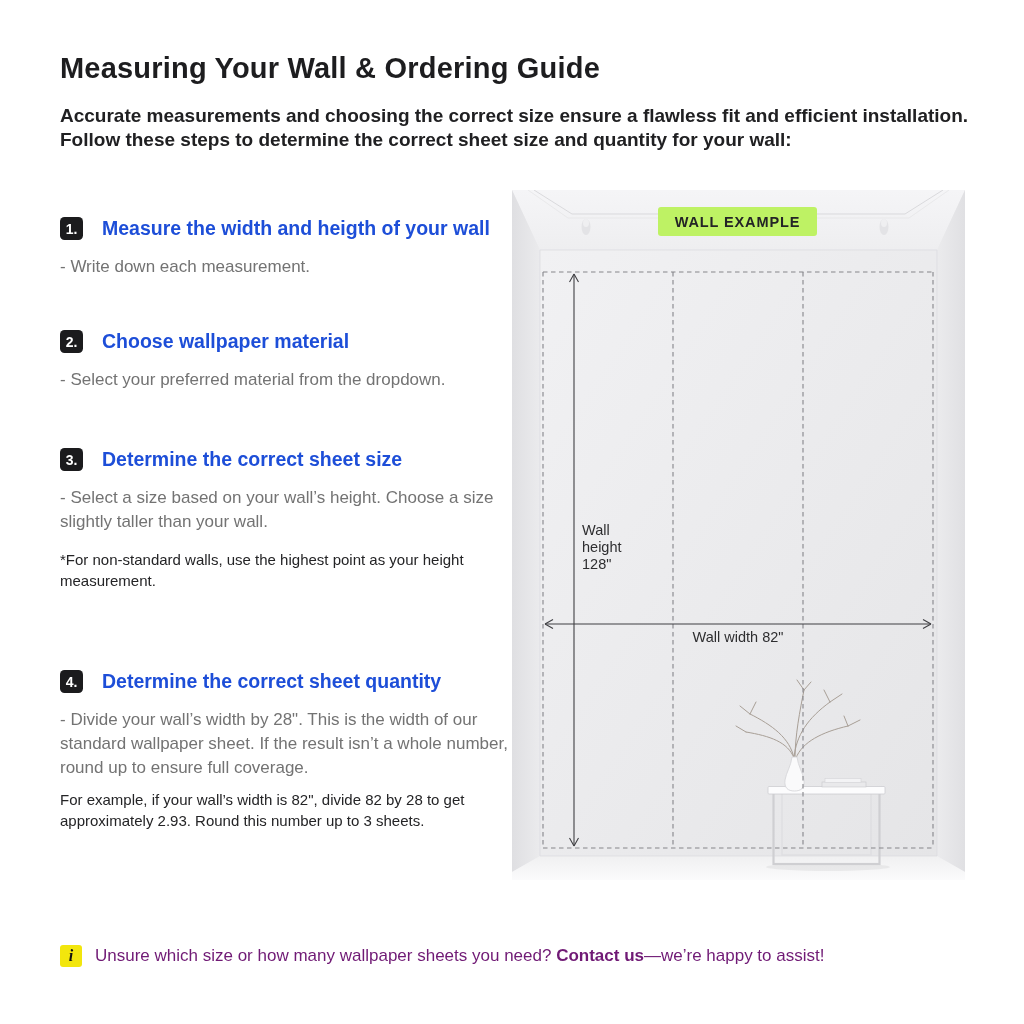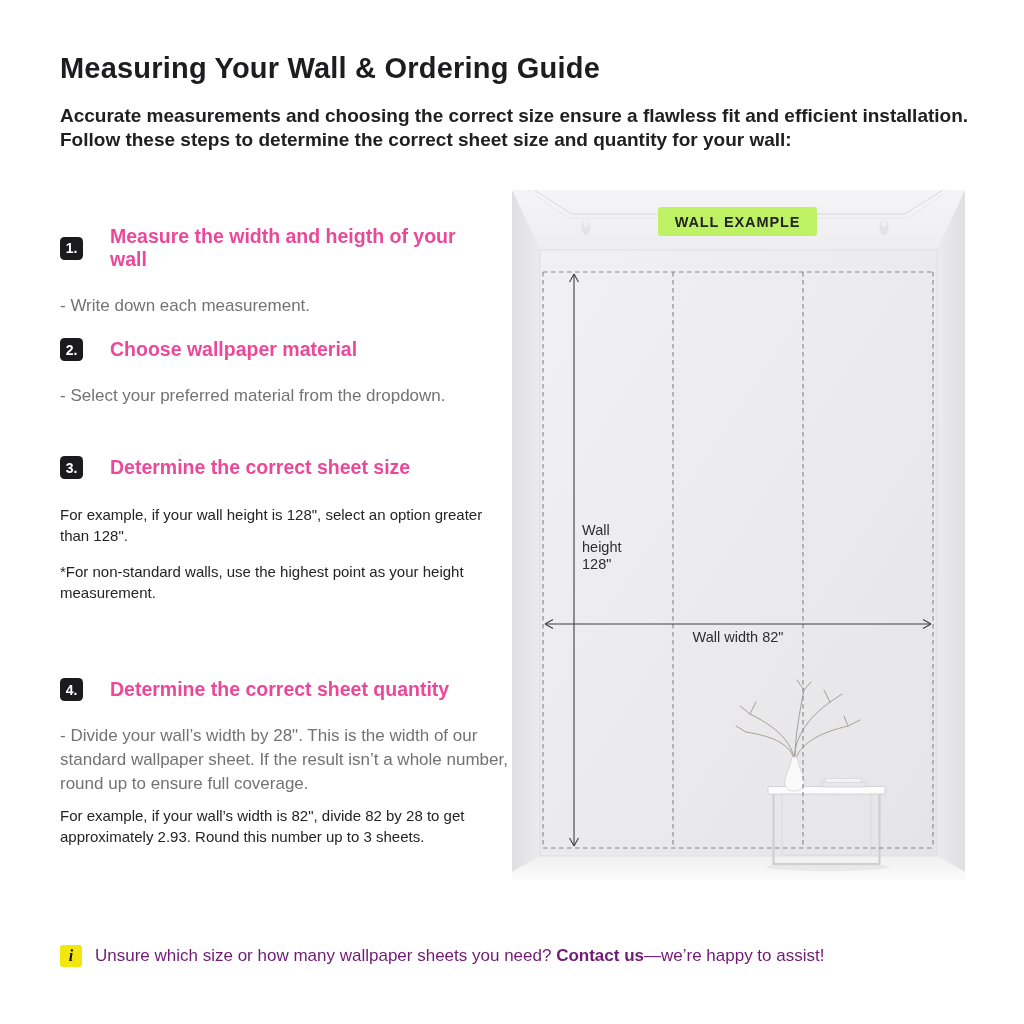--- a/index.html
+++ b/index.html
@@ -24,21 +24,21 @@
   .step-2{top:322px;}
   .step-3{top:440px;}
   .step-4{top:662px;}
   .step-head{display:flex;align-items:center;gap:11px;}
   .badge{
     flex:0 0 auto;width:23px;height:23px;border-radius:4.5px;
     background:#1b1b1d;color:#ffffff;
     font-size:14px;font-weight:700;
     display:flex;align-items:center;justify-content:center;
   }
-  .step-title{margin:16px;font-size:19.5px;font-weight:700;color:#ec4899;}
+  .step-title{margin:8px;font-size:19.5px;font-weight:700;color:#1d4ed8;}
   .step-body{margin:7px 0 0;font-size:17px;line-height:24px;color:#737373;}
   .step-example{margin:9px 0 0;font-size:15px;line-height:21px;color:#242426;}
   .step-note{margin:15px 0 0;font-size:15px;line-height:21px;color:#242426;}
   .wall-example{
     position:absolute;left:512px;top:190px;margin:0;
     width:453px;height:690px;background:#ececee;
   }
   .wall-example svg{position:absolute;left:0;top:0;}
   .wall-label{
     position:absolute;left:146px;top:17px;width:159px;height:29px;
@@ -84,21 +84,21 @@
       <h2 class="step-title">Choose wallpaper material</h2>
     </div>
     <p class="step-body">- Select your preferred material from the dropdown.</p>
   </section>
 
   <section class="step step-3">
     <div class="step-head">
       <span class="badge">3.</span>
       <h2 class="step-title">Determine the correct sheet size</h2>
     </div>
-    <p class="step-example">For example, if your wall height is 128", select an option greater than 128".</p>
+    <p class="step-body">- Select a size based on your wall’s height. Choose a size slightly taller than your wall.</p>
     <p class="step-note">*For non-standard walls, use the highest point as your height measurement.</p>
   </section>
 
   <section class="step step-4">
     <div class="step-head">
       <span class="badge">4.</span>
       <h2 class="step-title">Determine the correct sheet quantity</h2>
     </div>
     <p class="step-body">- Divide your wall’s width by 28". This is the width of our standard wallpaper sheet. If the result isn’t a whole number, round up to ensure full coverage.</p>
     <p class="step-example">For example, if your wall’s width is 82", divide 82 by 28 to get approximately 2.93. Round this number up to 3 sheets.</p>

